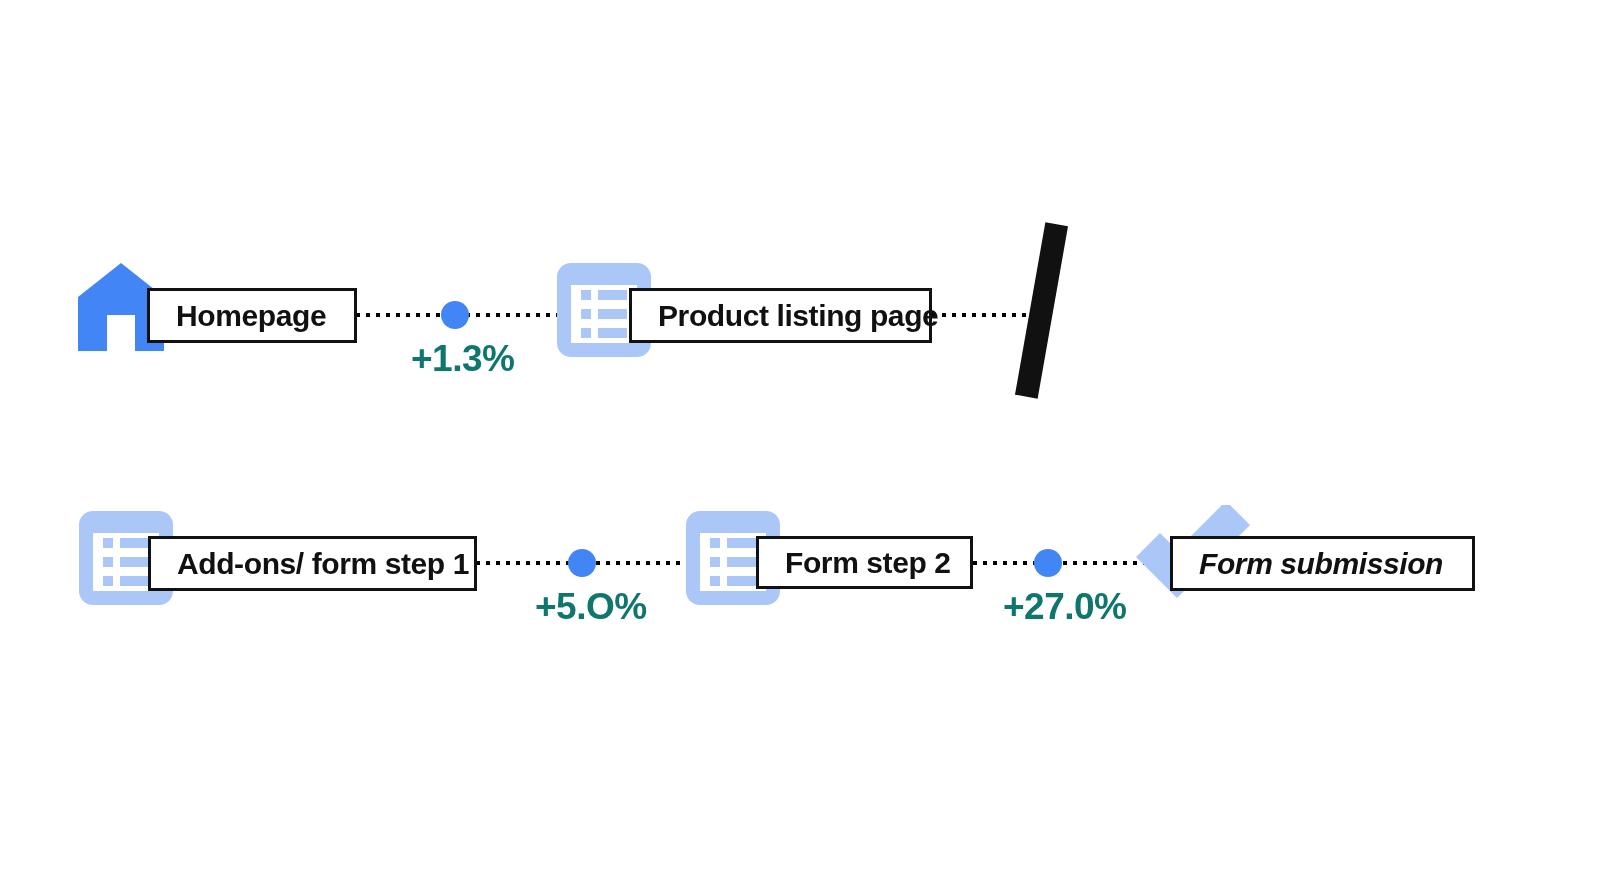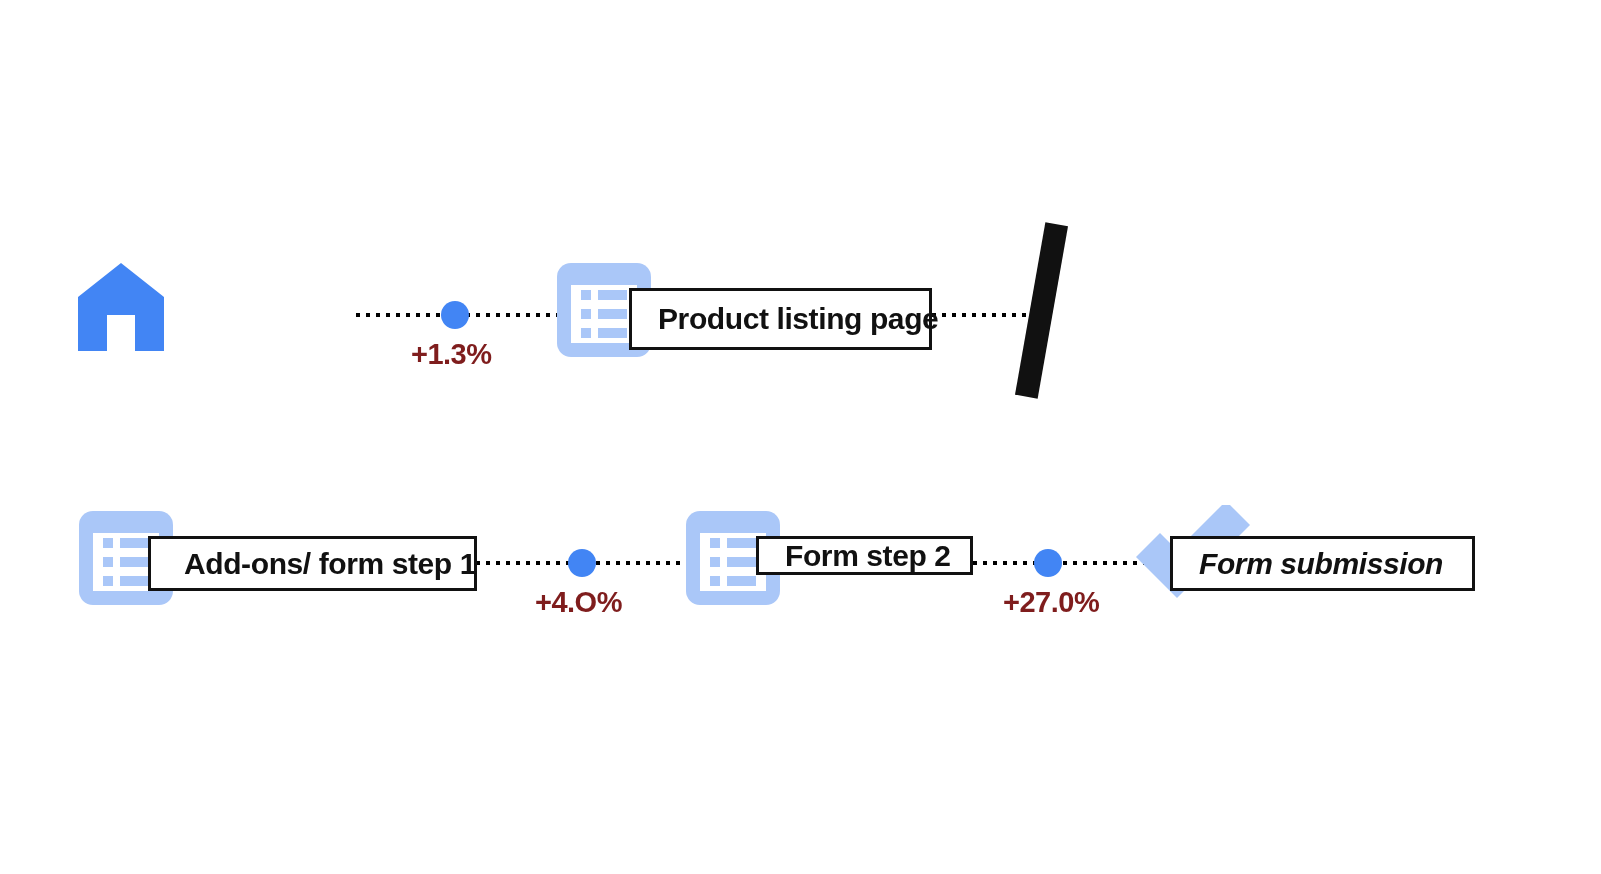--- a/index.html
+++ b/index.html
@@ -36,23 +36,23 @@
     width: 28px;
     height: 28px;
     border-radius: 50%;
     background: #4285f4;
     z-index: 3;
   }
 
   
   .metric-label {
     position: absolute;
-    font-size: 29px;
+    font-size: 37px;
     font-weight: bold;
-    color: #7f1d1d;
+    color: #0f766e;
     letter-spacing: -0.5px;
     white-space: nowrap;
     z-index: 4;
   }
 
   
   .node-box {
     position: absolute;
     border: 3px solid #111111;
     background: #ffffff;
@@ -137,39 +137,42 @@
     <svg width="86" height="88" viewBox="0 0 86 88" xmlns="http://www.w3.org/2000/svg">
       <path d="M43 0 L86 34 L86 88 L57 88 L57 52 L29 52 L29 88 L0 88 L0 34 Z" fill="#4285f4"></path>
     </svg>
   </div>
 
   <div class="dotline" style="left:356px; top:313px; width:212px;"></div>
 
   <div class="metric-dot" style="left:441px; top:301px;"></div>
   <div class="metric-label" style="left:411px; top:338px;">+1.3%</div>
 
+  <div class="node-box" style="left:147px; top:288px; width:210px; height:55px;">
+    <span class="node-label">Homepage</span>
+  </div>
 
   <div class="list-icon" style="left:557px; top:263px; width:94px; height:94px;">
     <div class="sheet">
       <div class="row">
         <span class="bullet"></span>
         <span class="bar"></span>
       </div>
       <div class="row">
         <span class="bullet"></span>
         <span class="bar"></span>
       </div>
       <div class="row">
         <span class="bullet"></span>
         <span class="bar"></span>
       </div>
     </div>
   </div>
 
-  <div class="node-box" style="left:629px; top:288px; width:303px; height:62px;">
+  <div class="node-box" style="left:629px; top:288px; width:303px; height:55px;">
     <span class="node-label">Product listing page</span>
   </div>
 
   <div class="dotline" style="left:932px; top:313px; width:120px;"></div>
 
   <div class="slash" style="left:1030px; top:223px; width:23px; height:175px; transform:rotate(10deg); transform-origin:50% 50%;"></div>
 
   <div class="list-icon" style="left:79px; top:511px; width:94px; height:94px;">
     <div class="sheet">
       <div class="row">
@@ -183,44 +186,44 @@
       <div class="row">
         <span class="bullet"></span>
         <span class="bar"></span>
       </div>
     </div>
   </div>
 
   <div class="dotline" style="left:476px; top:561px; width:219px;"></div>
 
   <div class="metric-dot" style="left:568px; top:549px;"></div>
-  <div class="metric-label" style="left:535px; top:586px;">+4.O%</div>
-
-  <div class="node-box" style="left:148px; top:536px; width:329px; height:55px;padding-left:7px;">
+  <div class="metric-label" style="left:535px; top:586px;">+5.O%</div>
+
+  <div class="node-box" style="left:148px; top:536px; width:329px; height:55px;">
     <span class="node-label">Add-ons/ form step 1</span>
   </div>
 
   <div class="list-icon" style="left:686px; top:511px; width:94px; height:94px;">
     <div class="sheet">
       <div class="row">
         <span class="bullet"></span>
         <span class="bar"></span>
       </div>
       <div class="row">
         <span class="bullet"></span>
         <span class="bar"></span>
       </div>
       <div class="row">
         <span class="bullet"></span>
         <span class="bar"></span>
       </div>
     </div>
   </div>
 
-  <div class="node-box" style="left:756px; top:536px; width:217px; height:39px;">
+  <div class="node-box" style="left:756px; top:536px; width:217px; height:53px;">
     <span class="node-label">Form step 2</span>
   </div>
 
   <div class="dotline" style="left:973px; top:561px; width:198px;"></div>
 
   <div class="metric-dot" style="left:1034px; top:549px;"></div>
   <div class="metric-label" style="left:1003px; top:586px;">+27.0%</div>
 
   <div class="check-icon" style="left:1128px; top:505px; width:122px; height:110px;">
     <svg width="122" height="110" viewBox="0 0 122 110" xmlns="http://www.w3.org/2000/svg">

